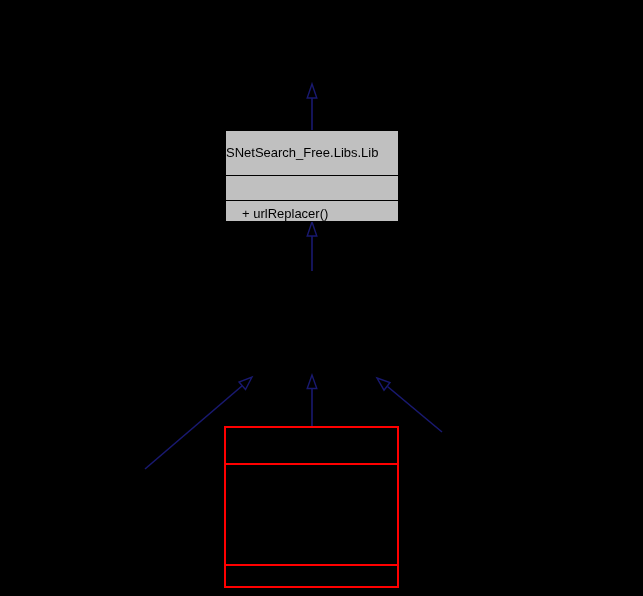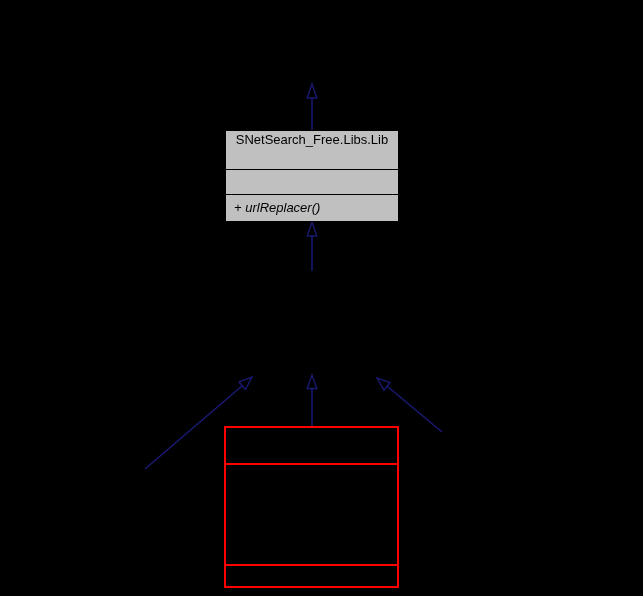--- a/index.html
+++ b/index.html
@@ -28,37 +28,36 @@
   .trunc-line{stroke:var(--truncated-border);stroke-width:2;}
   .class-node{
     position:absolute;left:225px;top:130px;width:174px;height:92px;
     background:var(--node-fill);
     border:1px solid var(--node-border);
     color:var(--node-text);
     font-size:13px;
     cursor:pointer;
   }
   .compartment-title{
-    height:39px;
+    height:45px;
     border-bottom:1px solid var(--node-border);
-    text-align:center;
-    padding-top:1px;
+    text-align:left;
+    padding-top:14px;
     line-height:15px;
   }
   .compartment-attrs{
     height:25px;
     border-bottom:1px solid var(--node-border);
     padding-left:8px;
     line-height:25px;
   }
   .compartment-methods{
     height:25px;
-    padding-left:8px;
+    padding-left:16px;
     line-height:25px;
-    font-style:italic;
   }
 </style>
 </head>
 <body>
 
 <div class="canvas">
 
   <svg class="edges-layer" width="643" height="596" viewBox="0 0 643 596">
 
     <g>

